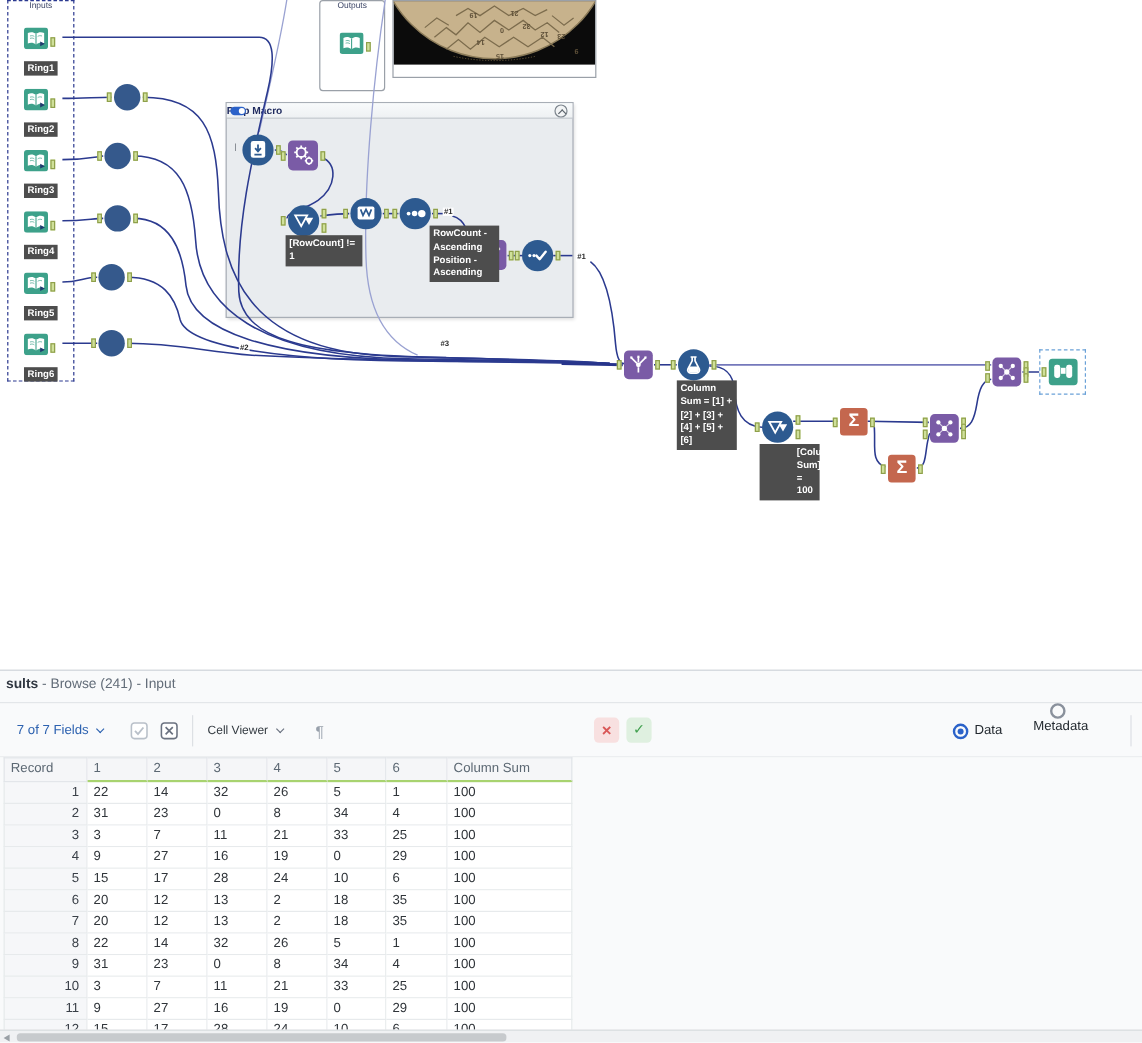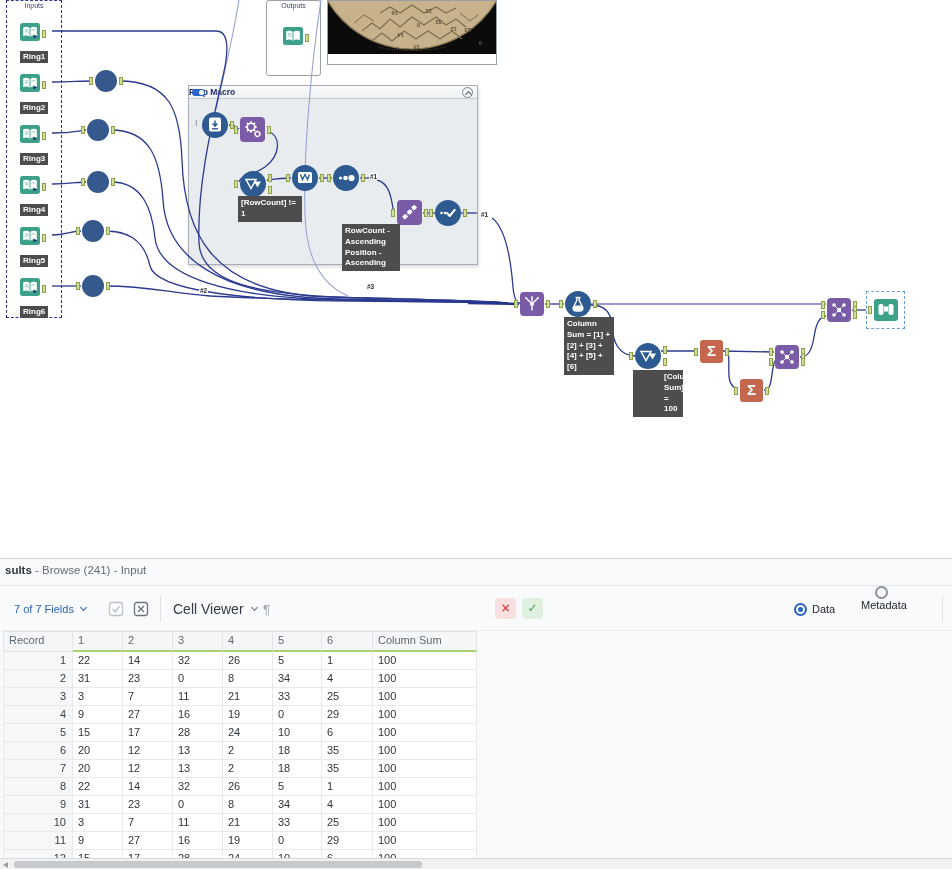--- a/index.html
+++ b/index.html
@@ -60,21 +60,21 @@
   .photo-comment{position:absolute;left:327px;top:0;width:170px;height:65px;z-index:1;background:#fff;border:1px solid #9aa0a8;}
   .cursor-i{position:absolute;left:195px;top:118px;font-size:9px;color:#8a8f96;z-index:3;}
 
   
   .results{position:absolute;left:0;top:558px;width:952px;height:311px;background:#f9fafb;border-top:1px solid #cfd4d9;overflow:hidden;}
   .res-title{position:absolute;left:5px;top:5px;font-size:11.5px;color:#626c78;}
   .res-title b{color:#2f3640;font-weight:bold;}
   .res-toolbar{position:absolute;left:0;top:26px;width:952px;height:46px;border-top:1px solid #e3e6e9;border-bottom:1px solid #eceef0;}
   .tb{position:absolute;top:0;height:46px;display:flex;align-items:center;}
   .link-blue{color:#2d62b0;font-size:11px;}
-  .tb-text{color:#333a41;font-size:14px;}
+  .tb-text{color:#333a41;font-size:10px;}
   .tb-icon{color:#98a0ab;}
   .vdiv{position:absolute;top:10px;width:1px;height:26px;background:#dde0e4;}
   .btn-sq{position:absolute;top:12px;width:21px;height:21px;border-radius:4px;text-align:center;line-height:21px;font-size:14px;font-weight:bold;}
   .btn-x{left:495px;background:#f8e0e0;color:#d95757;}
   .btn-ck{left:522px;background:#dff0e0;color:#41a04f;font-size:12px;}
   .search-box{position:absolute;left:560px;top:11px;width:231px;height:24px;background:#edeff3;border-radius:4px;display:flex;align-items:center;padding:0 8px;}
   .search-ph{color:#8a919c;font-size:11px;margin-left:6px;}
   .radio{display:inline-block;width:13px;height:13px;border-radius:50%;position:relative;vertical-align:middle;}
   .radio.on{border:2px solid #2b62c9;}
   .radio.on::after{content:"";position:absolute;left:2px;top:2px;width:5px;height:5px;border-radius:50%;background:#2b62c9;}
@@ -371,21 +371,21 @@
       <svg width="26" height="26" viewBox="0 0 26 26">
         <circle cx="6.5" cy="13" r="1.3" fill="#fff"></circle>
         <circle cx="10" cy="13" r="1.3" fill="#fff"></circle>
         <path d="M12,13 l2.7,3 5,-6.2" fill="none" stroke="#fff" stroke-width="2" stroke-linecap="round" stroke-linejoin="round"></path>
       </svg>
       <span class="anchor a-l"></span>
       <span class="anchor a-r"></span>
     </div>
 
     <div class="annotation" style="left:238px;top:196px;width:64px;">[RowCount] != 1</div>
-    <div class="annotation" style="left:342px;top:188px;width:58px;margin-top:36px;">RowCount - Ascending
+    <div class="annotation" style="left:358px;top:188px;width:58px;">RowCount - Ascending
 Position - Ascending</div>
 
     <div class="conn-label" style="left:369px;top:173px;">#1</div>
     <div class="conn-label" style="left:480px;top:211px;">#1</div>
     <div class="conn-label" style="left:199px;top:287px;">#2</div>
     <div class="conn-label" style="left:366px;top:283px;">#3</div>
 
     <div class="tool-square" style="left:520px;top:292px;width:24px;height:24px;">
       <svg width="24" height="24" viewBox="0 0 24 24">
         <g stroke="#fff" stroke-width="1.4">

